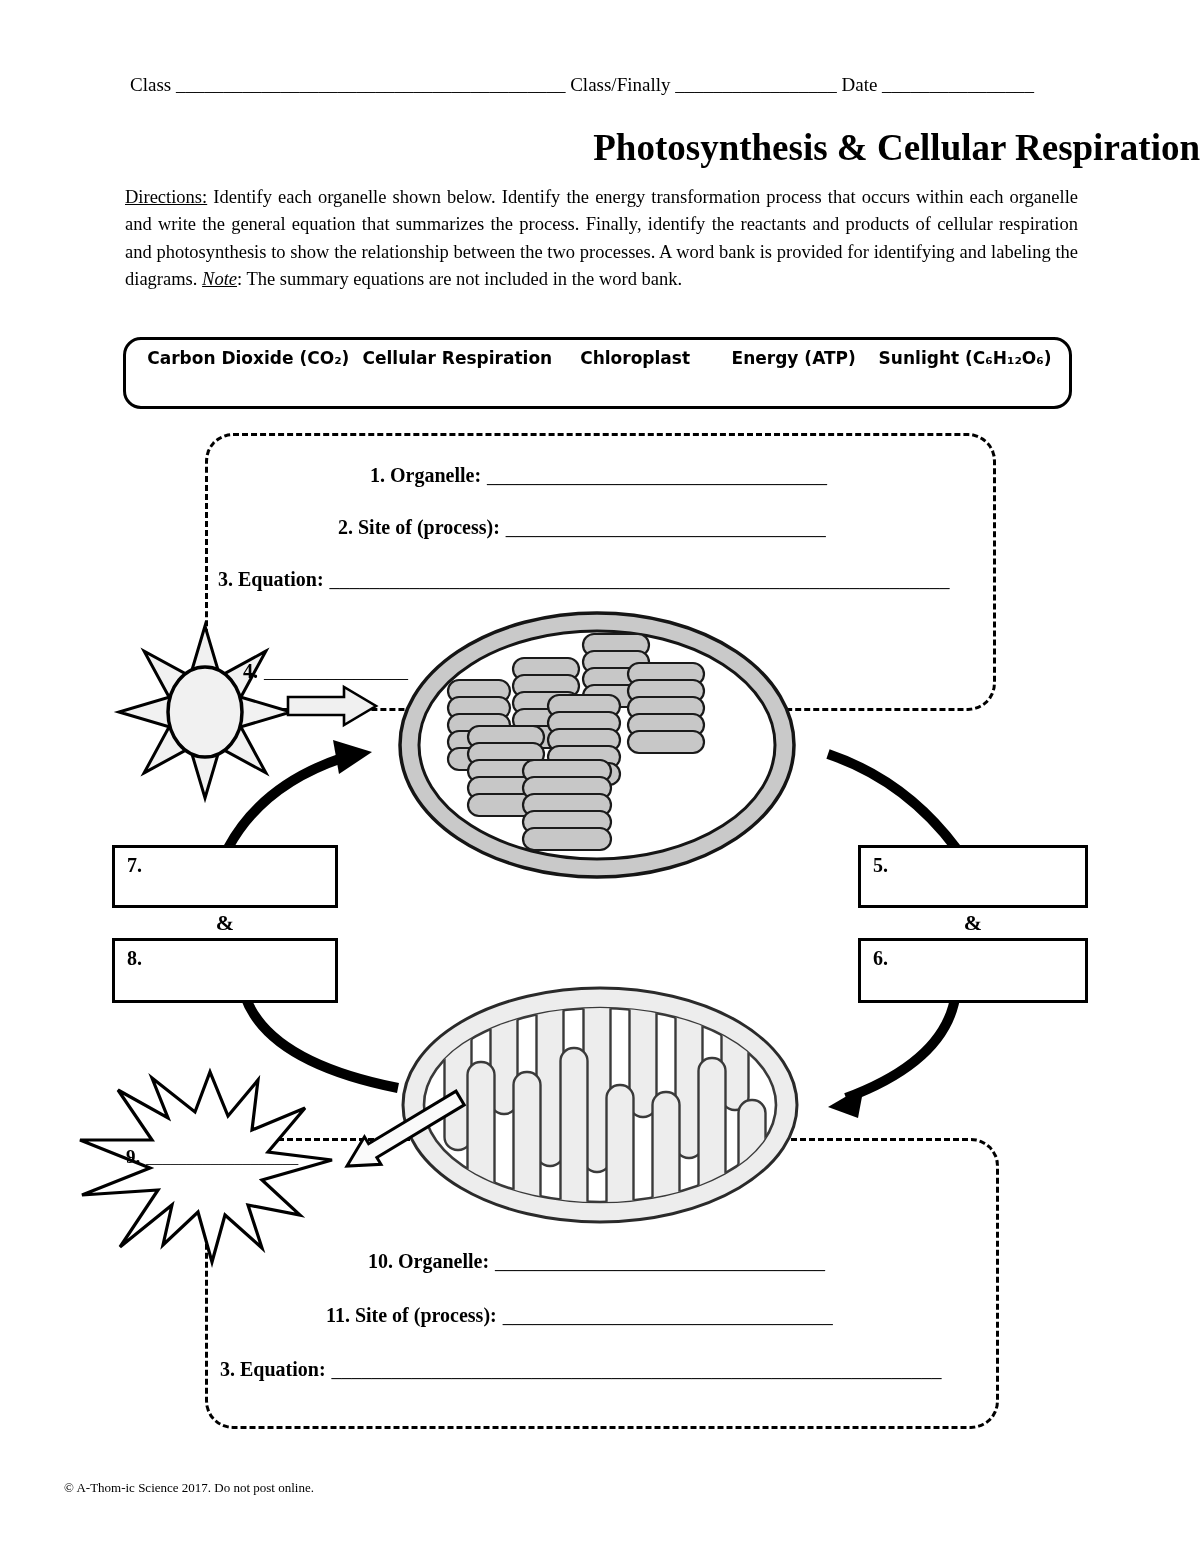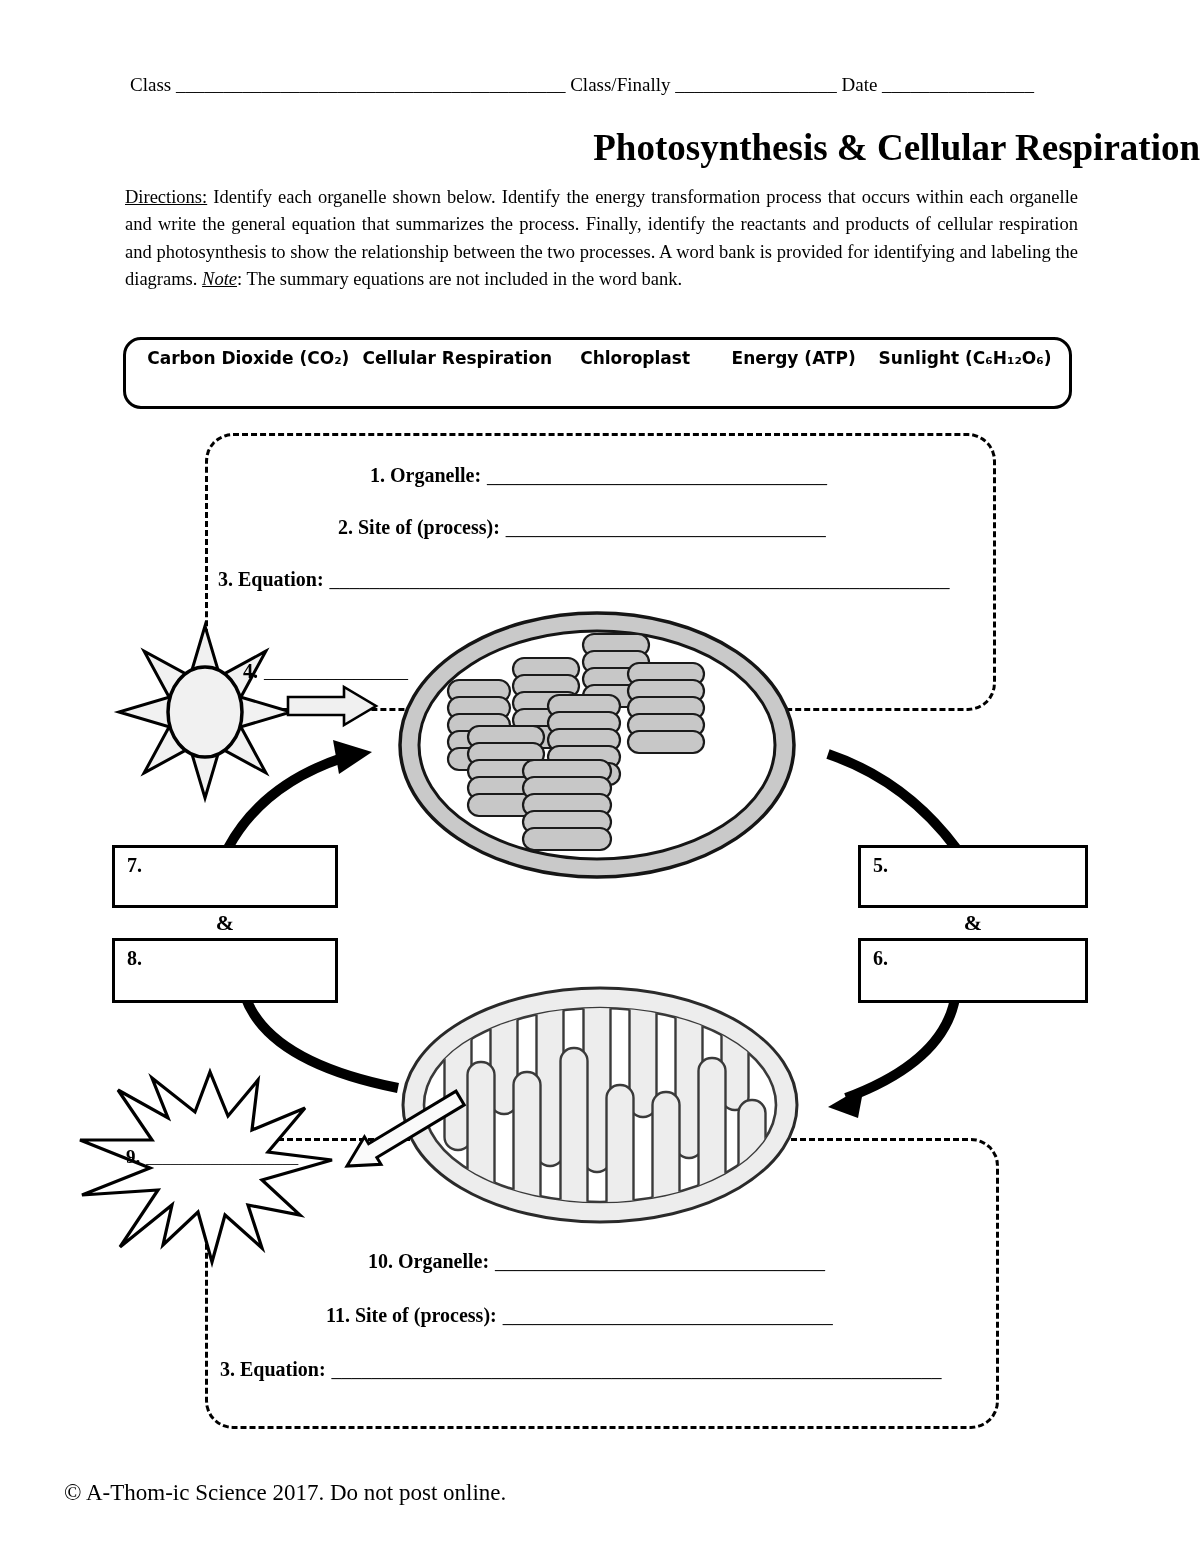--- a/index.html
+++ b/index.html
@@ -22,21 +22,21 @@
   
   .dashedbox{border:3px dashed #000;border-radius:28px;background:#fff;z-index:1;}
   .fieldline{font-size:20px;white-space:nowrap;z-index:3;}
   .fieldline .flabel{font-weight:bold;}
   .fieldline .blank{margin-left:6px;}
   
   .ansbox{border:3.5px solid #000;background:#fff;z-index:3;box-sizing:border-box;}
   .ansbox .num{position:absolute;top:6px;left:12px;font-size:20px;font-weight:bold;}
   .amp{font-size:22px;font-weight:bold;text-align:center;z-index:3;}
   svg.art{position:absolute;top:0;left:0;z-index:2;}
-  .footer{top:1480px;left:64px;font-size:23px;z-index:3;}
+  .footer{top:1480px;left:64px;font-size:13px;z-index:3;}
 </style>
 </head>
 <body>
 
 <div class="abs dashedbox" style="left:205px;top:433px;width:785px;height:272px;"></div>
 <div class="abs dashedbox" style="left:205px;top:1138px;width:788px;height:285px;"></div>
 
 <svg class="art" width="1200" height="1553" viewBox="0 0 1200 1553">
   <defs>
     <clipPath id="mitoClip">

